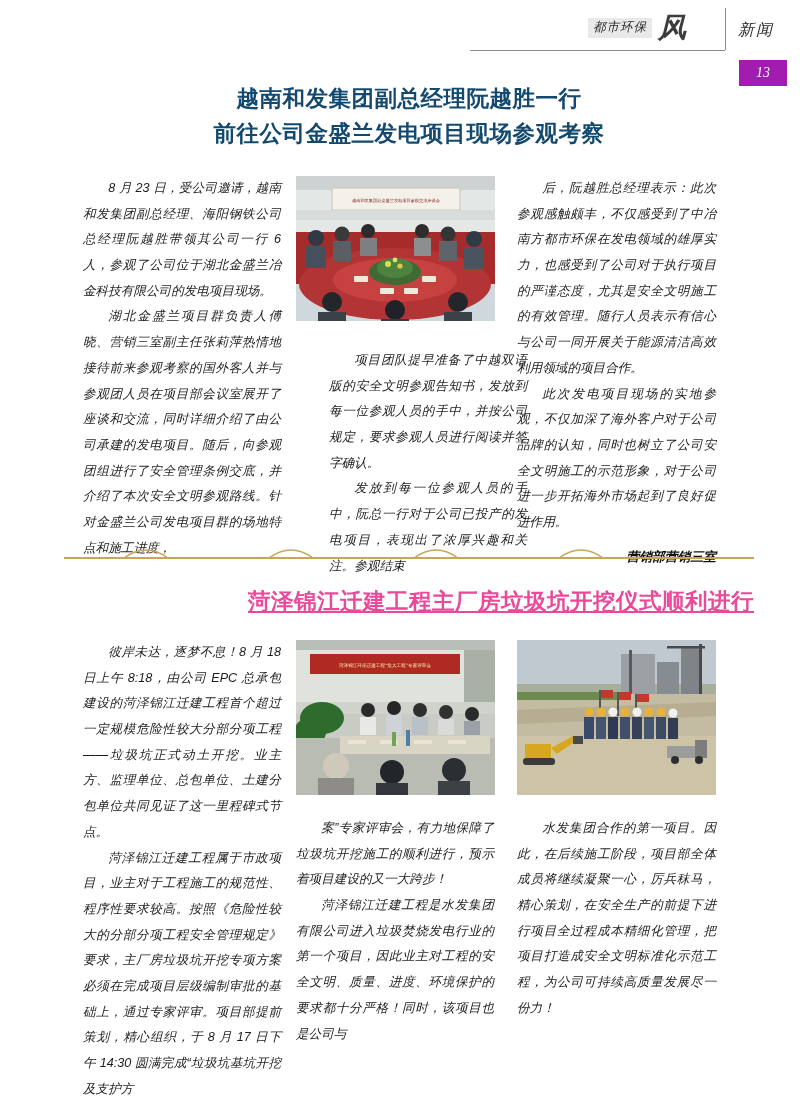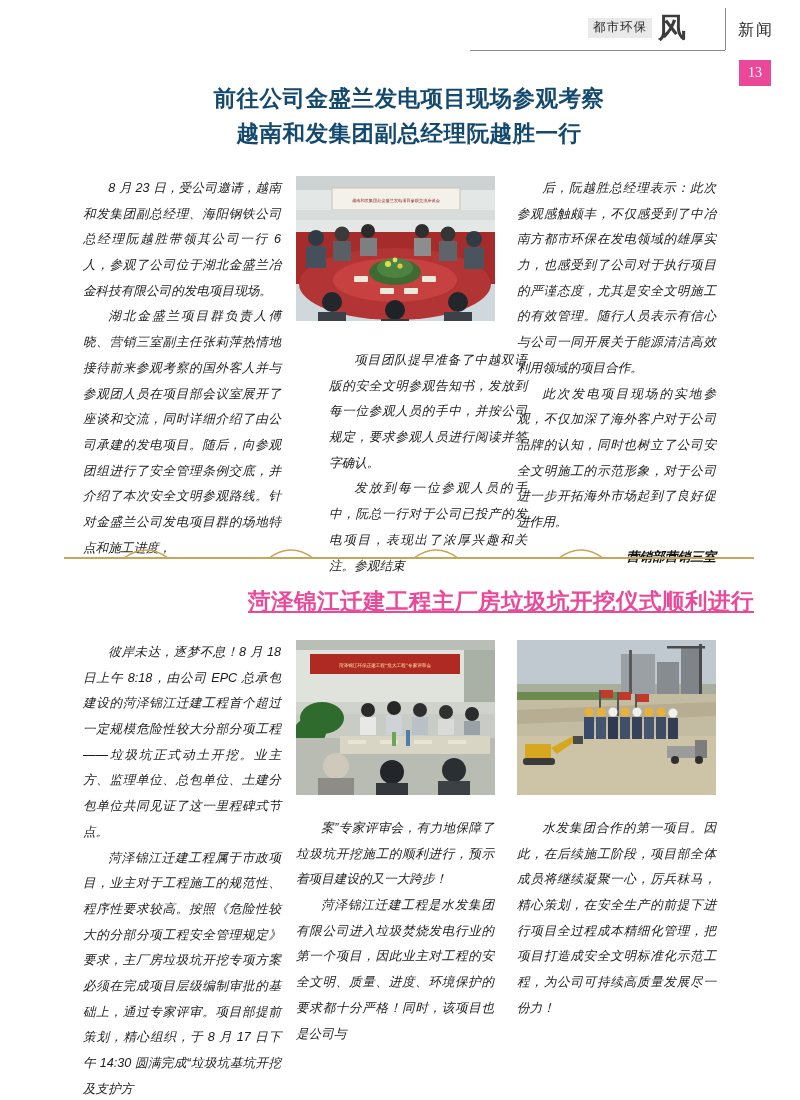--- a/index.html
+++ b/index.html
@@ -14,20 +14,21 @@
     width: 800px; height: 1100px;
     overflow: hidden;
     background: #fff;
   }
 
   
   .header {
     position: absolute;
     top: 0; left: 0; right: 0;
     height: 62px;
+    font-style: italic;
   }
   .brand-block {
     position: absolute;
     top: 14px; right: 114px;
     display: flex;
     align-items: center;
     gap: 6px;
   }
   .brand-cn {
     font-size: 12.5px;
@@ -65,23 +66,23 @@
     top: 20px;
     left: 738px;
     font-size: 16px;
     color: #2b2b2b;
     letter-spacing: 2px;
   }
   .page-num-tab {
     position: absolute;
     top: 60px;
     left: 739px;
-    width: 32px;
+    width: 48px;
     height: 26px;
-    background: #ec4899;
+    background: #a21caf;
     color: #ffffff;
     font-size: 14px;
     display: flex;
     align-items: center;
     justify-content: center;
     font-family: "Liberation Serif", serif;
   }
 
   
   .a1-title {
@@ -187,22 +188,22 @@
       <span class="brand-cn">都市环保</span>
       <span class="brand-mark">风</span>
     </div>
     <div class="header-rule"></div>
     <div class="header-vrule"></div>
     <div class="header-news">新闻</div>
     <div class="page-num-tab">13</div>
   </div>
 
   <div class="a1-title">
+    <div>越南和发集团副总经理阮越胜一行</div>
     <div>前往公司金盛兰发电项目现场参观考察</div>
-    <div>越南和发集团副总经理阮越胜一行</div>
   </div>
 
   <div class="col body-text" id="a1-col1">
     <p>8 月 23 日，受公司邀请，越南和发集团副总经理、海阳钢铁公司总经理阮越胜带领其公司一行 6 人，参观了公司位于湖北金盛兰冶金科技有限公司的发电项目现场。</p>
     <p>湖北金盛兰项目群负责人傅晓、营销三室副主任张莉萍热情地接待前来参观考察的国外客人并与参观团人员在项目部会议室展开了座谈和交流，同时详细介绍了由公司承建的发电项目。随后，向参观团组进行了安全管理条例交底，并介绍了本次安全文明参观路线。针对金盛兰公司发电项目群的场地特点和施工进度，</p>
   </div>
 
   <div class="a1-photo">
     <svg class="ph" viewBox="0 0 199 145" preserveAspectRatio="none">
       <rect x="0" y="0" width="199" height="145" fill="#cfd8dc"></rect>

